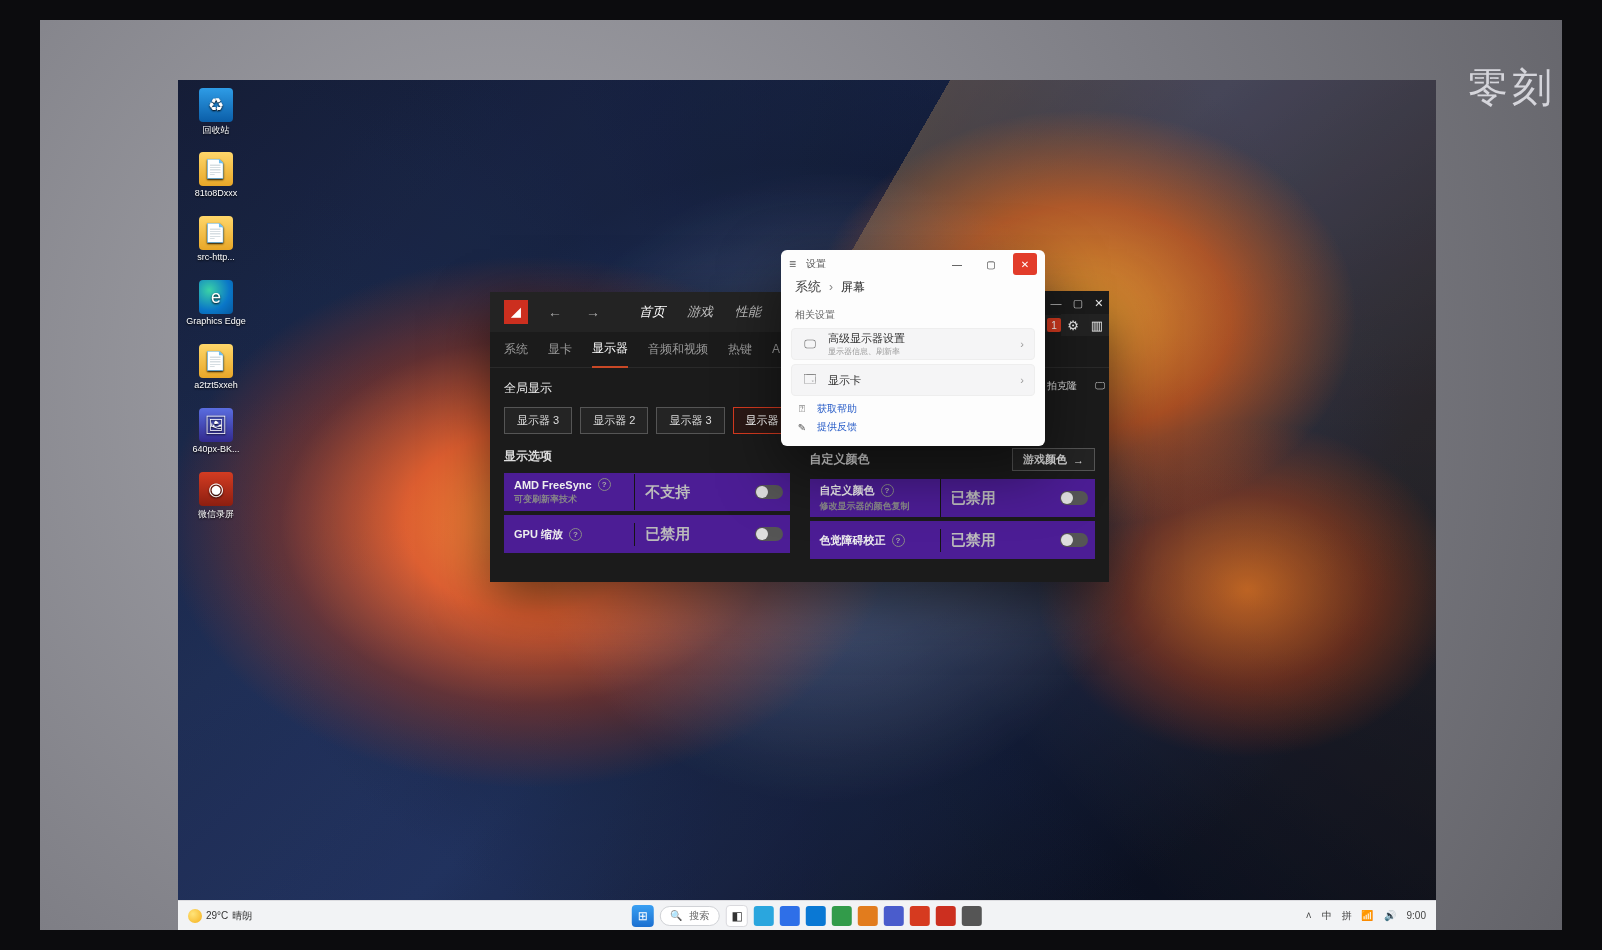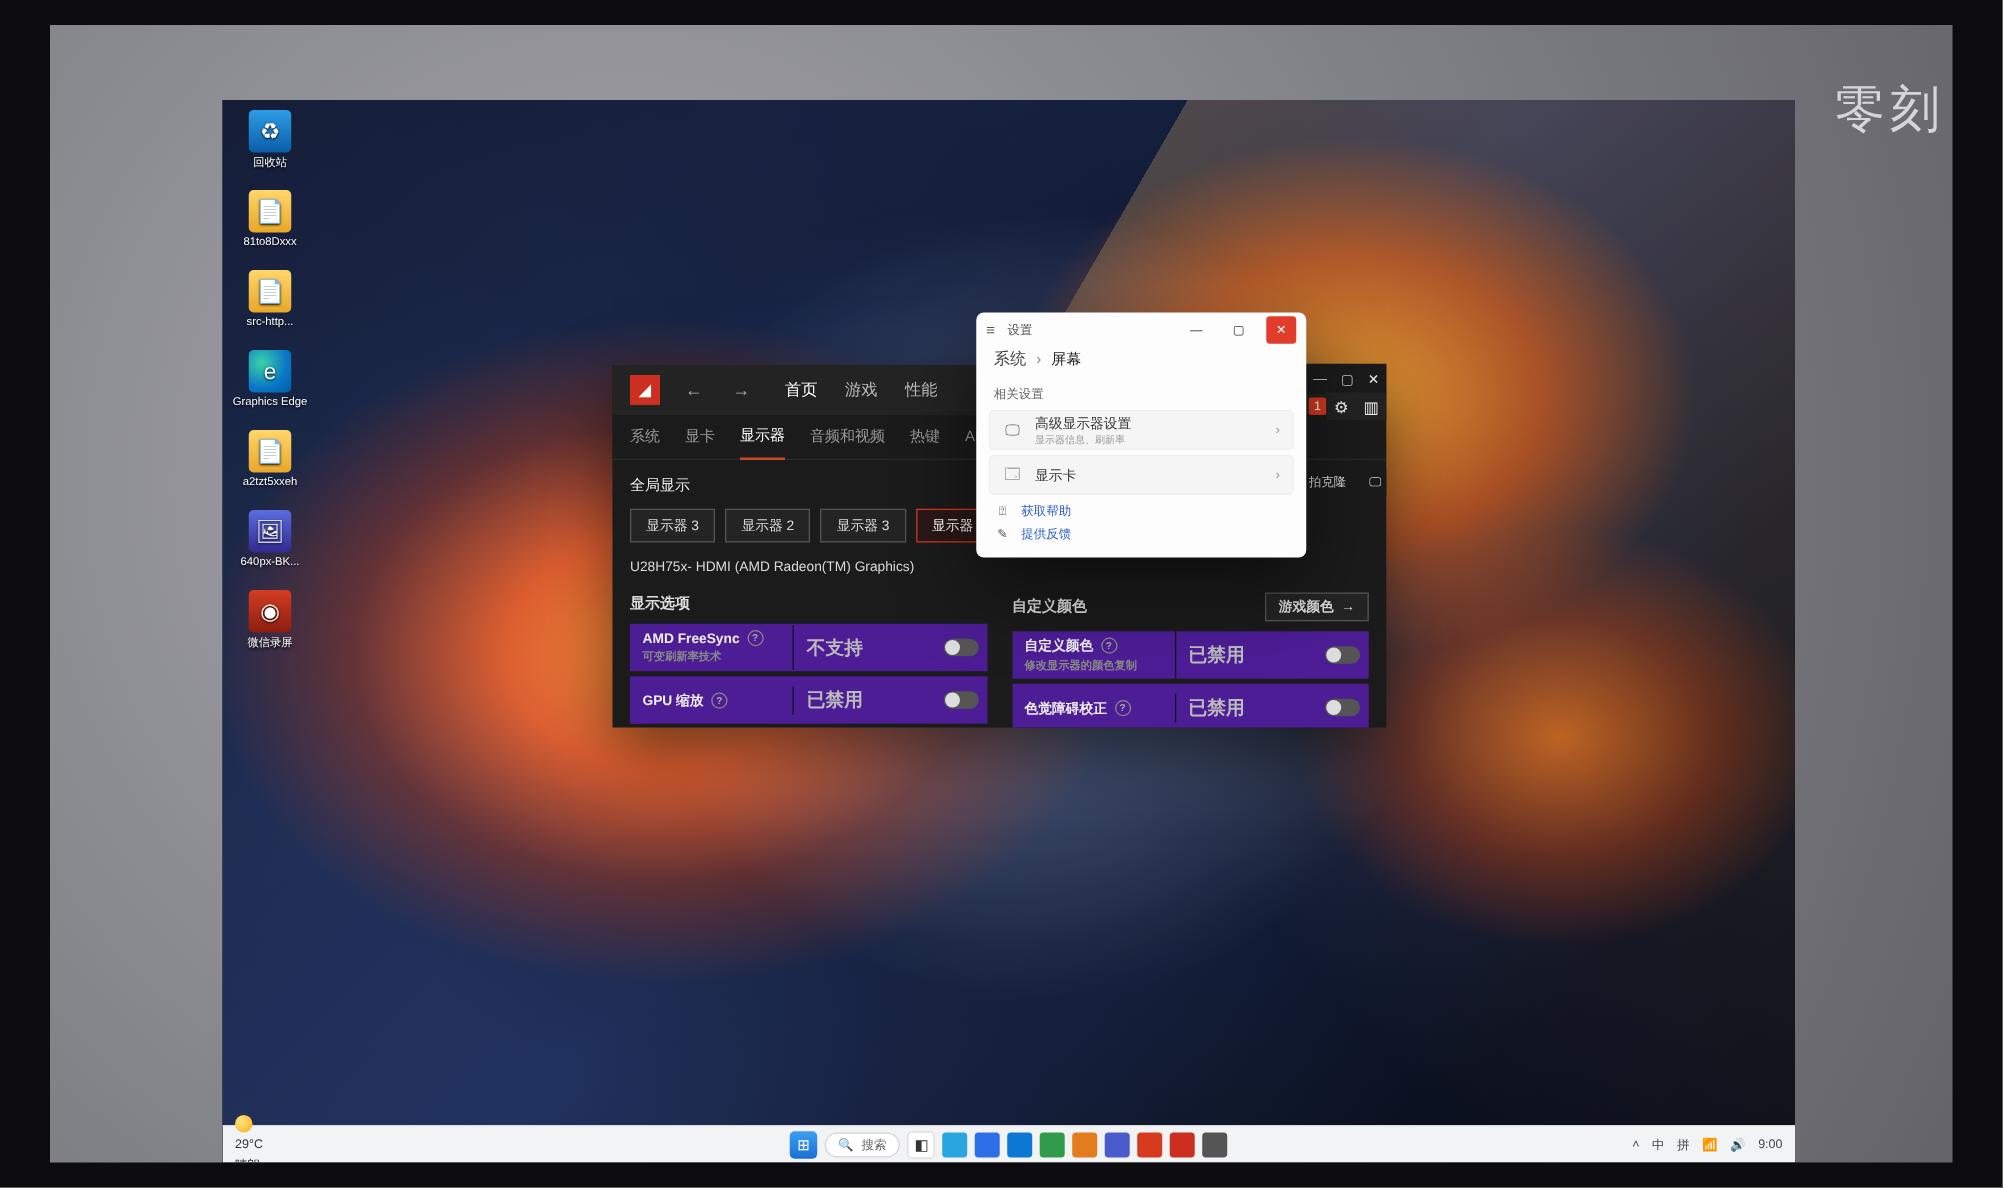--- a/index.html
+++ b/index.html
@@ -58,21 +58,21 @@
     box-shadow: 0 18px 50px rgba(0,0,0,.55);
     overflow: hidden;
   }
   
 
   .amd-top {
     height:40px; display:flex; align-items:center; gap:16px; padding:0 14px; background:#232323;
   }
   .amd-logo { width:24px; height:24px; background:#cc2f1f; display:flex; align-items:center; justify-content:center; color:#fff; font-weight:700; font-size:12px; }
   .amd-navarrow { color:#aaa; font-size:14px; padding:0 4px; }
-  .amd-topnav { display:flex; gap:22px; margin-left:8px; font-size:13px; }
+  .amd-topnav { display:flex; gap:22px; margin-left:19px; font-size:13px;font-style:italic; }
   .amd-topnav span { color:#bbb; }
   .amd-topnav span:first-child { color:#fff; }
 
   .amd-subtabs { height:36px; display:flex; align-items:center; gap:20px; padding:0 14px; background:#1b1b1b; border-bottom:1px solid #2a2a2a; font-size:12px; }
   .amd-subtabs span { color:#999; padding:9px 0; }
   .amd-subtabs span.active { color:#fff; border-bottom:2px solid #c94826; }
 
   .amd-body { padding:12px 14px; }
   .amd-section-title { color:#eee; font-size:12px; margin-bottom:10px; }
   .disp-btns { display:flex; gap:8px; margin-bottom:14px; }
@@ -139,21 +139,21 @@
     color:#ddd; font-size:10px; background:#1b1b1b;
   }
 
   
   .taskbar {
     position:absolute; left:0; bottom:0; width:100%; height:30px;
     background:#f2f3f5; border-top:1px solid #dcdce0;
     display:flex; align-items:center; font-size:10px; color:#333;
   }
   .taskbar .left { display:flex; align-items:center; gap:6px; padding-left:10px; }
-  .taskbar .weather { display:flex; gap:4px;flex-direction:column; }
+  .taskbar .weather { display:flex; align-items:center; gap:4px; }
   .taskbar .weather .s { width:14px;height:14px;border-radius:50%; background:radial-gradient(circle at 35% 35%,#ffe47a,#f5b01c);}
   .taskbar .center { position:absolute; left:50%; transform:translateX(-50%); display:flex; align-items:center; gap:6px; }
   .taskbar .tsearch { display:flex; align-items:center; gap:6px; background:#fff; border:1px solid #d0d2d6; border-radius:14px; padding:2px 10px; font-size:10px; color:#666; }
   .taskbar .ticon { width:22px; height:22px; border-radius:4px; display:flex; align-items:center; justify-content:center; font-size:12px; }
   .ti-win { background:linear-gradient(#3aa0f3,#1b6fd0); color:#fff; }
   .ti-w   { background:#fff; border:1px solid #d9d9dd; }
   .taskbar .right { margin-left:auto; display:flex; align-items:center; gap:10px; padding-right:10px; color:#444; }
   .taskbar .right span { font-size:10px; }
 
   
@@ -226,21 +226,20 @@
       </div>
 
       <div class="amd-body">
         <div class="amd-section-title">全局显示</div>
         <div class="disp-btns">
           <div class="disp-btn">显示器 3</div>
           <div class="disp-btn">显示器 2</div>
           <div class="disp-btn">显示器 3</div>
           <div class="disp-btn selected">显示器 4</div>
         </div>
-        <div class="amd-subinfo">U28H75x- HDMI (AMD Radeon(TM) Graphics)</div>
 
         <div class="amd-twocol">
           <div class="amd-col">
             <div class="amd-col-header">
               <div class="amd-col-title">显示选项</div>
             </div>
             <div class="amd-row">
               <div class="rleft">
                 <div class="t">
                     <span>AMD FreeSync</span>

